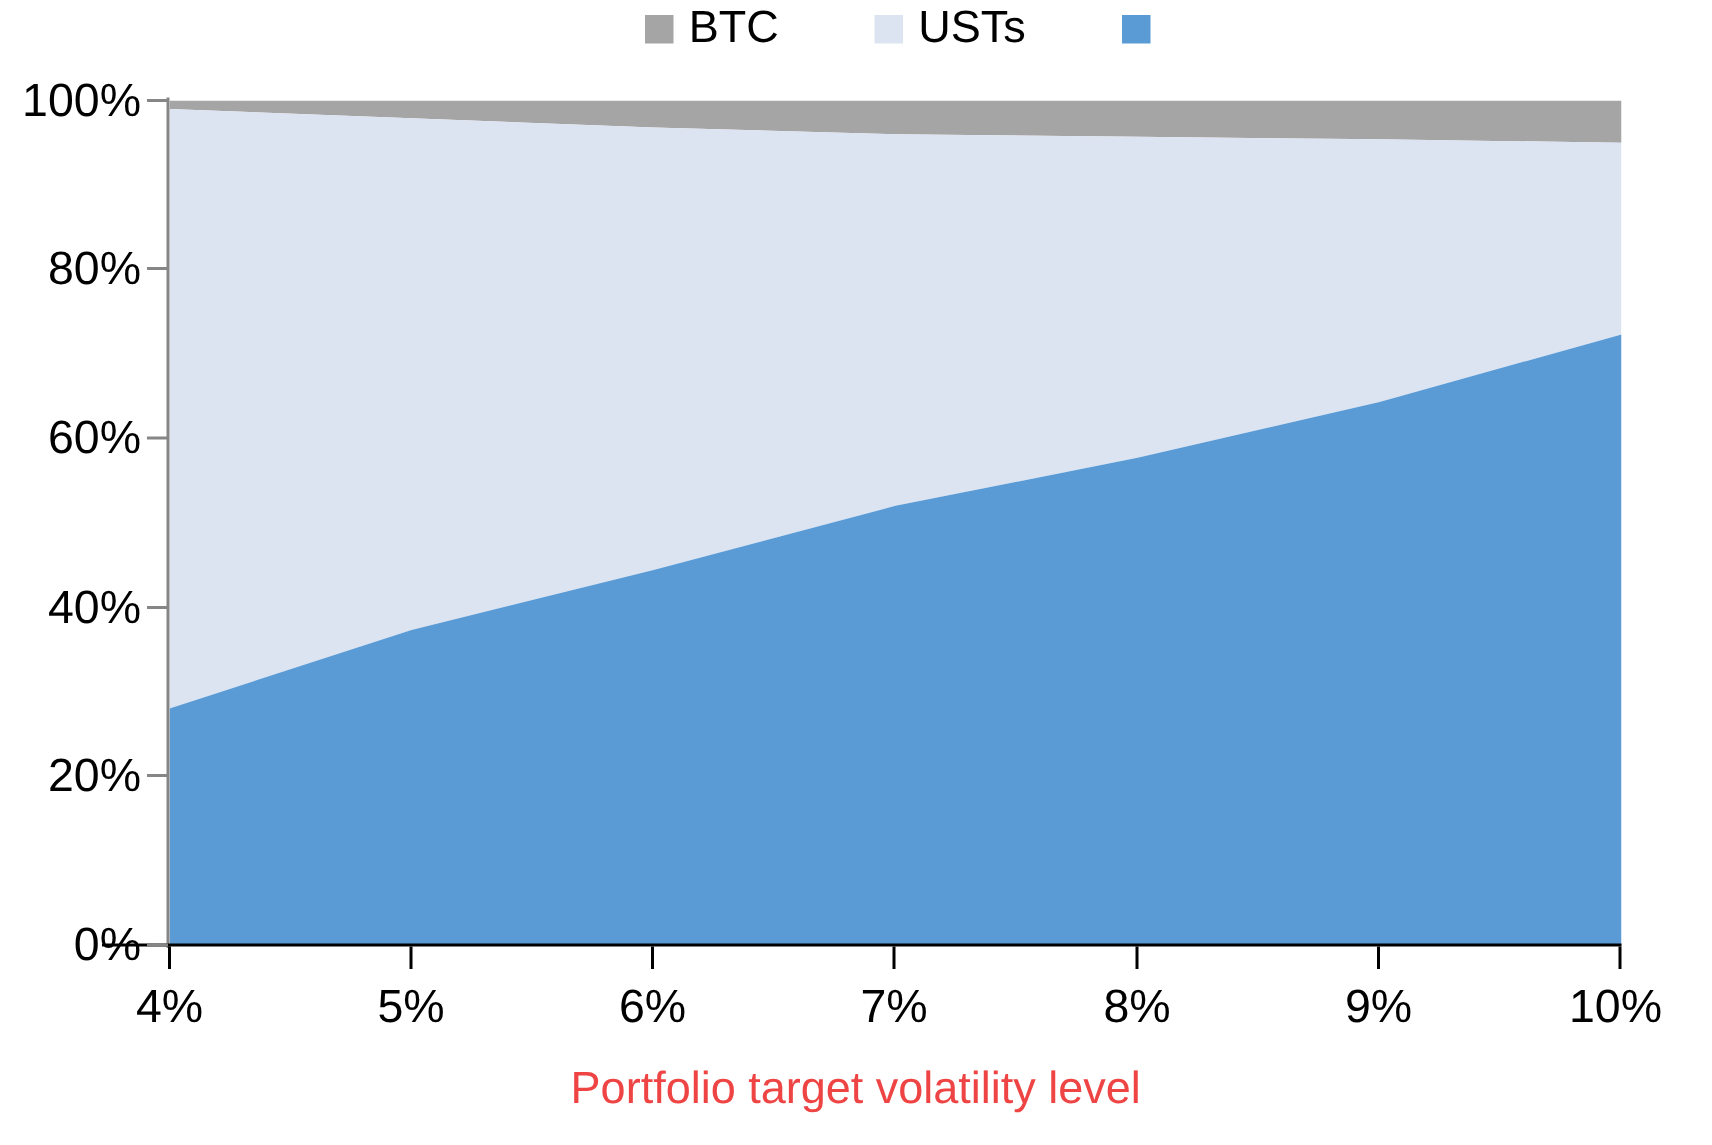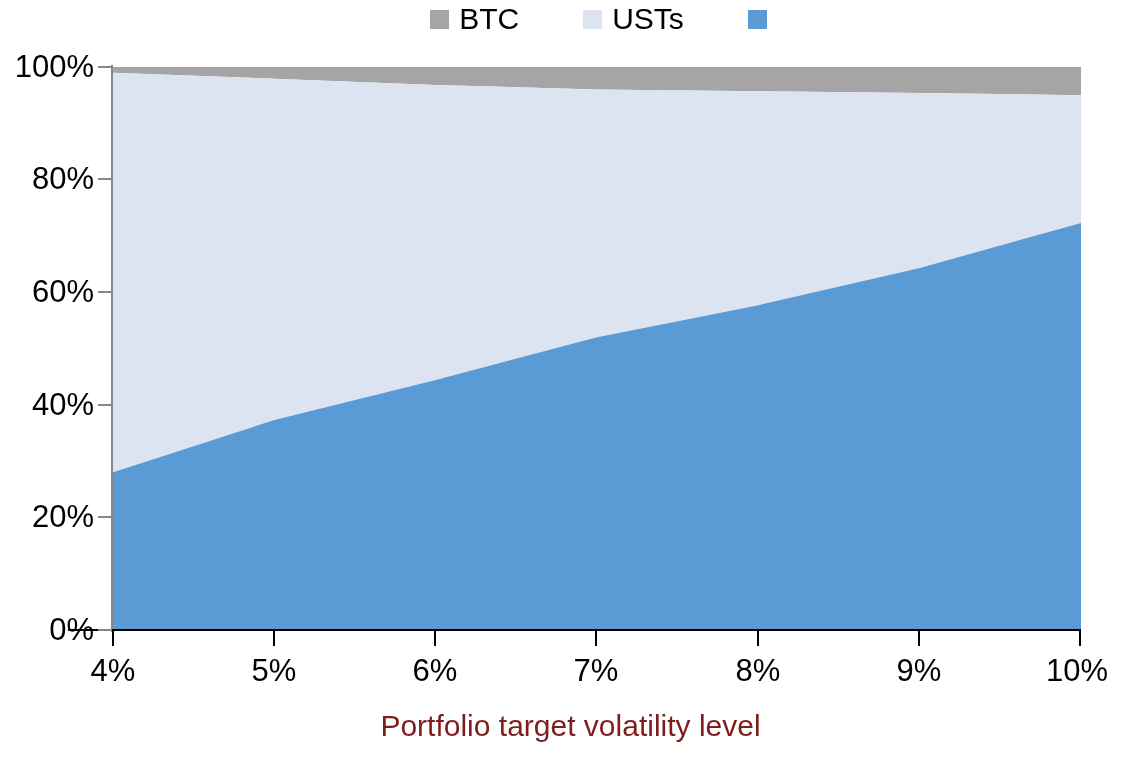--- a/index.html
+++ b/index.html
@@ -120,21 +120,21 @@
 
   
   #x-axis-title {
     position: absolute;
     left: 0;
     top: 709px;
     width: 1141px;
     text-align: center;
     font-size: 30px;
     line-height: 34px;
-    color: #7f1d1d;
+    color: #ef4444;
   }
 </style>
 </head>
 <body>
 
 <div id="chart-root">
 
   <div id="legend">
     <div class="legend-entry">
       <span class="legend-swatch" style="background:#A5A5A5;"></span>

